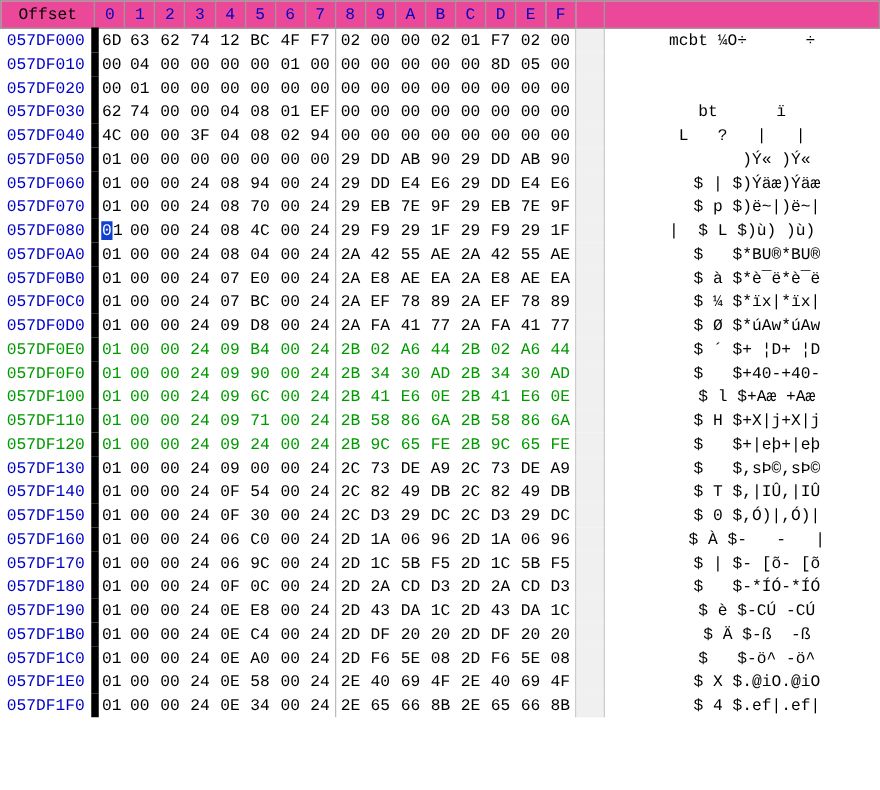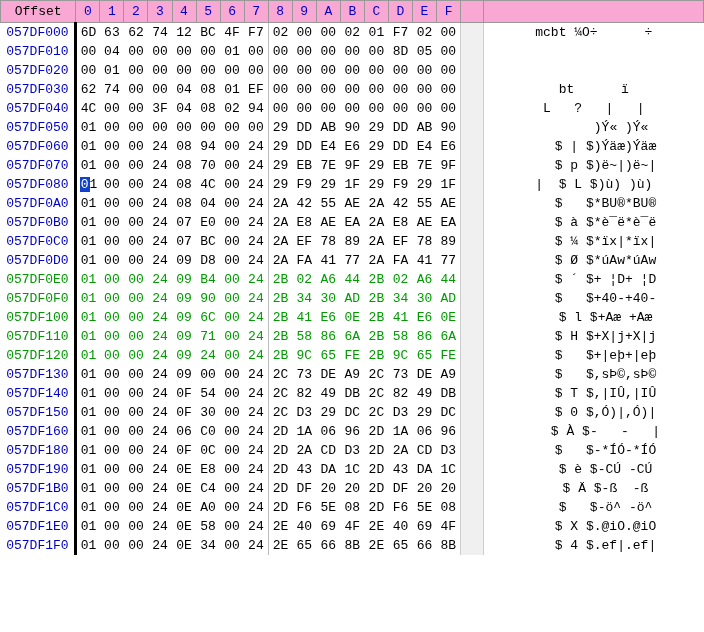--- a/index.html
+++ b/index.html
@@ -1,30 +1,30 @@
 <!DOCTYPE html>
 <html><head>
 <meta charset="utf-8">
 <style>
   * { margin:0; padding:0; box-sizing:border-box; }
   body { font-family:'Courier New',monospace; font-size:13px; background:#fff; color:#000; width:704px; position:relative; }
   table.hex { border-collapse:collapse; width:100%; table-layout:fixed; }
   table.hex th, table.hex td { padding:1px 0; text-align:center; font-weight:normal; white-space:pre; }
-  table.hex th { border:1px solid #999; background:#f9a8d4; height:22px; }
+  table.hex th { border:1px solid #999; background:#ec4899; height:22px; }
   table.hex td { height:19px; }
   th.offset-h, td.offset { width:72px; text-align:left; padding-left:6px; color:#0000c8; }
   th.offset-h { color:#000; }
   th.colh { width:23px; color:#0000c8; cursor:pointer; }
   th.colh8 { border-left:2px solid #777; }
   td.hexc { width:23px; color:#000; }
   td.hexc.c8 { border-left:1px solid #bbb; }
   th.grip { width:22px; background:#eee; }
   th.ascii-h { width:210px; }
   td.ascii { width:210px; text-align:left; padding-left:8px; font-family:'Courier New',monospace; }
-  td.offset { border-right:3px solid #000000; }
+  td.offset { border-right:6px solid #000000; }
   td.gripc { background:#f0f0f0; border-left:1px solid #ccc; border-right:1px solid #ccc; }
   tr.hi-a td.hexc, tr.hi-a td.offset { color:#009a00; }
   tr.hi-b td.hexc, tr.hi-b td.offset, tr.hi-c td.offset, tr.hi-d td.offset, tr.hi-e td.offset { color:#009a00; }
   span.cursor { background:#1040d0; color:#fff; padding:0 1px; }
   .watermark { position:absolute; top:290px; left:90px; font-size:58px; font-weight:bold; color:rgba(60,130,220,0.18); font-family:Arial,sans-serif; letter-spacing:6px; pointer-events:none; z-index:5; }
 </style>
 </head>
 <body>
 
 <div class="watermark"></div>
@@ -510,20 +510,41 @@
         <td class="hexc">06</td>
         <td class="hexc">96</td>
         <td class="hexc">2D</td>
         <td class="hexc">1A</td>
         <td class="hexc">06</td>
         <td class="hexc">96</td>
         <td class="gripc"></td>
         <td class="ascii">   $ À $-   -   |</td>
       </tr>
       <tr>
+        <td class="offset">057DF170</td>
+        <td class="hexc">01</td>
+        <td class="hexc">00</td>
+        <td class="hexc">00</td>
+        <td class="hexc">24</td>
+        <td class="hexc">06</td>
+        <td class="hexc">9C</td>
+        <td class="hexc">00</td>
+        <td class="hexc">24</td>
+        <td class="hexc c8">2D</td>
+        <td class="hexc">1C</td>
+        <td class="hexc">5B</td>
+        <td class="hexc">F5</td>
+        <td class="hexc">2D</td>
+        <td class="hexc">1C</td>
+        <td class="hexc">5B</td>
+        <td class="hexc">F5</td>
+        <td class="gripc"></td>
+        <td class="ascii">   $ | $- [õ- [õ</td>
+      </tr>
+      <tr>
         <td class="offset">057DF180</td>
         <td class="hexc">01</td>
         <td class="hexc">00</td>
         <td class="hexc">00</td>
         <td class="hexc">24</td>
         <td class="hexc">0F</td>
         <td class="hexc">0C</td>
         <td class="hexc">00</td>
         <td class="hexc">24</td>
         <td class="hexc c8">2D</td>

